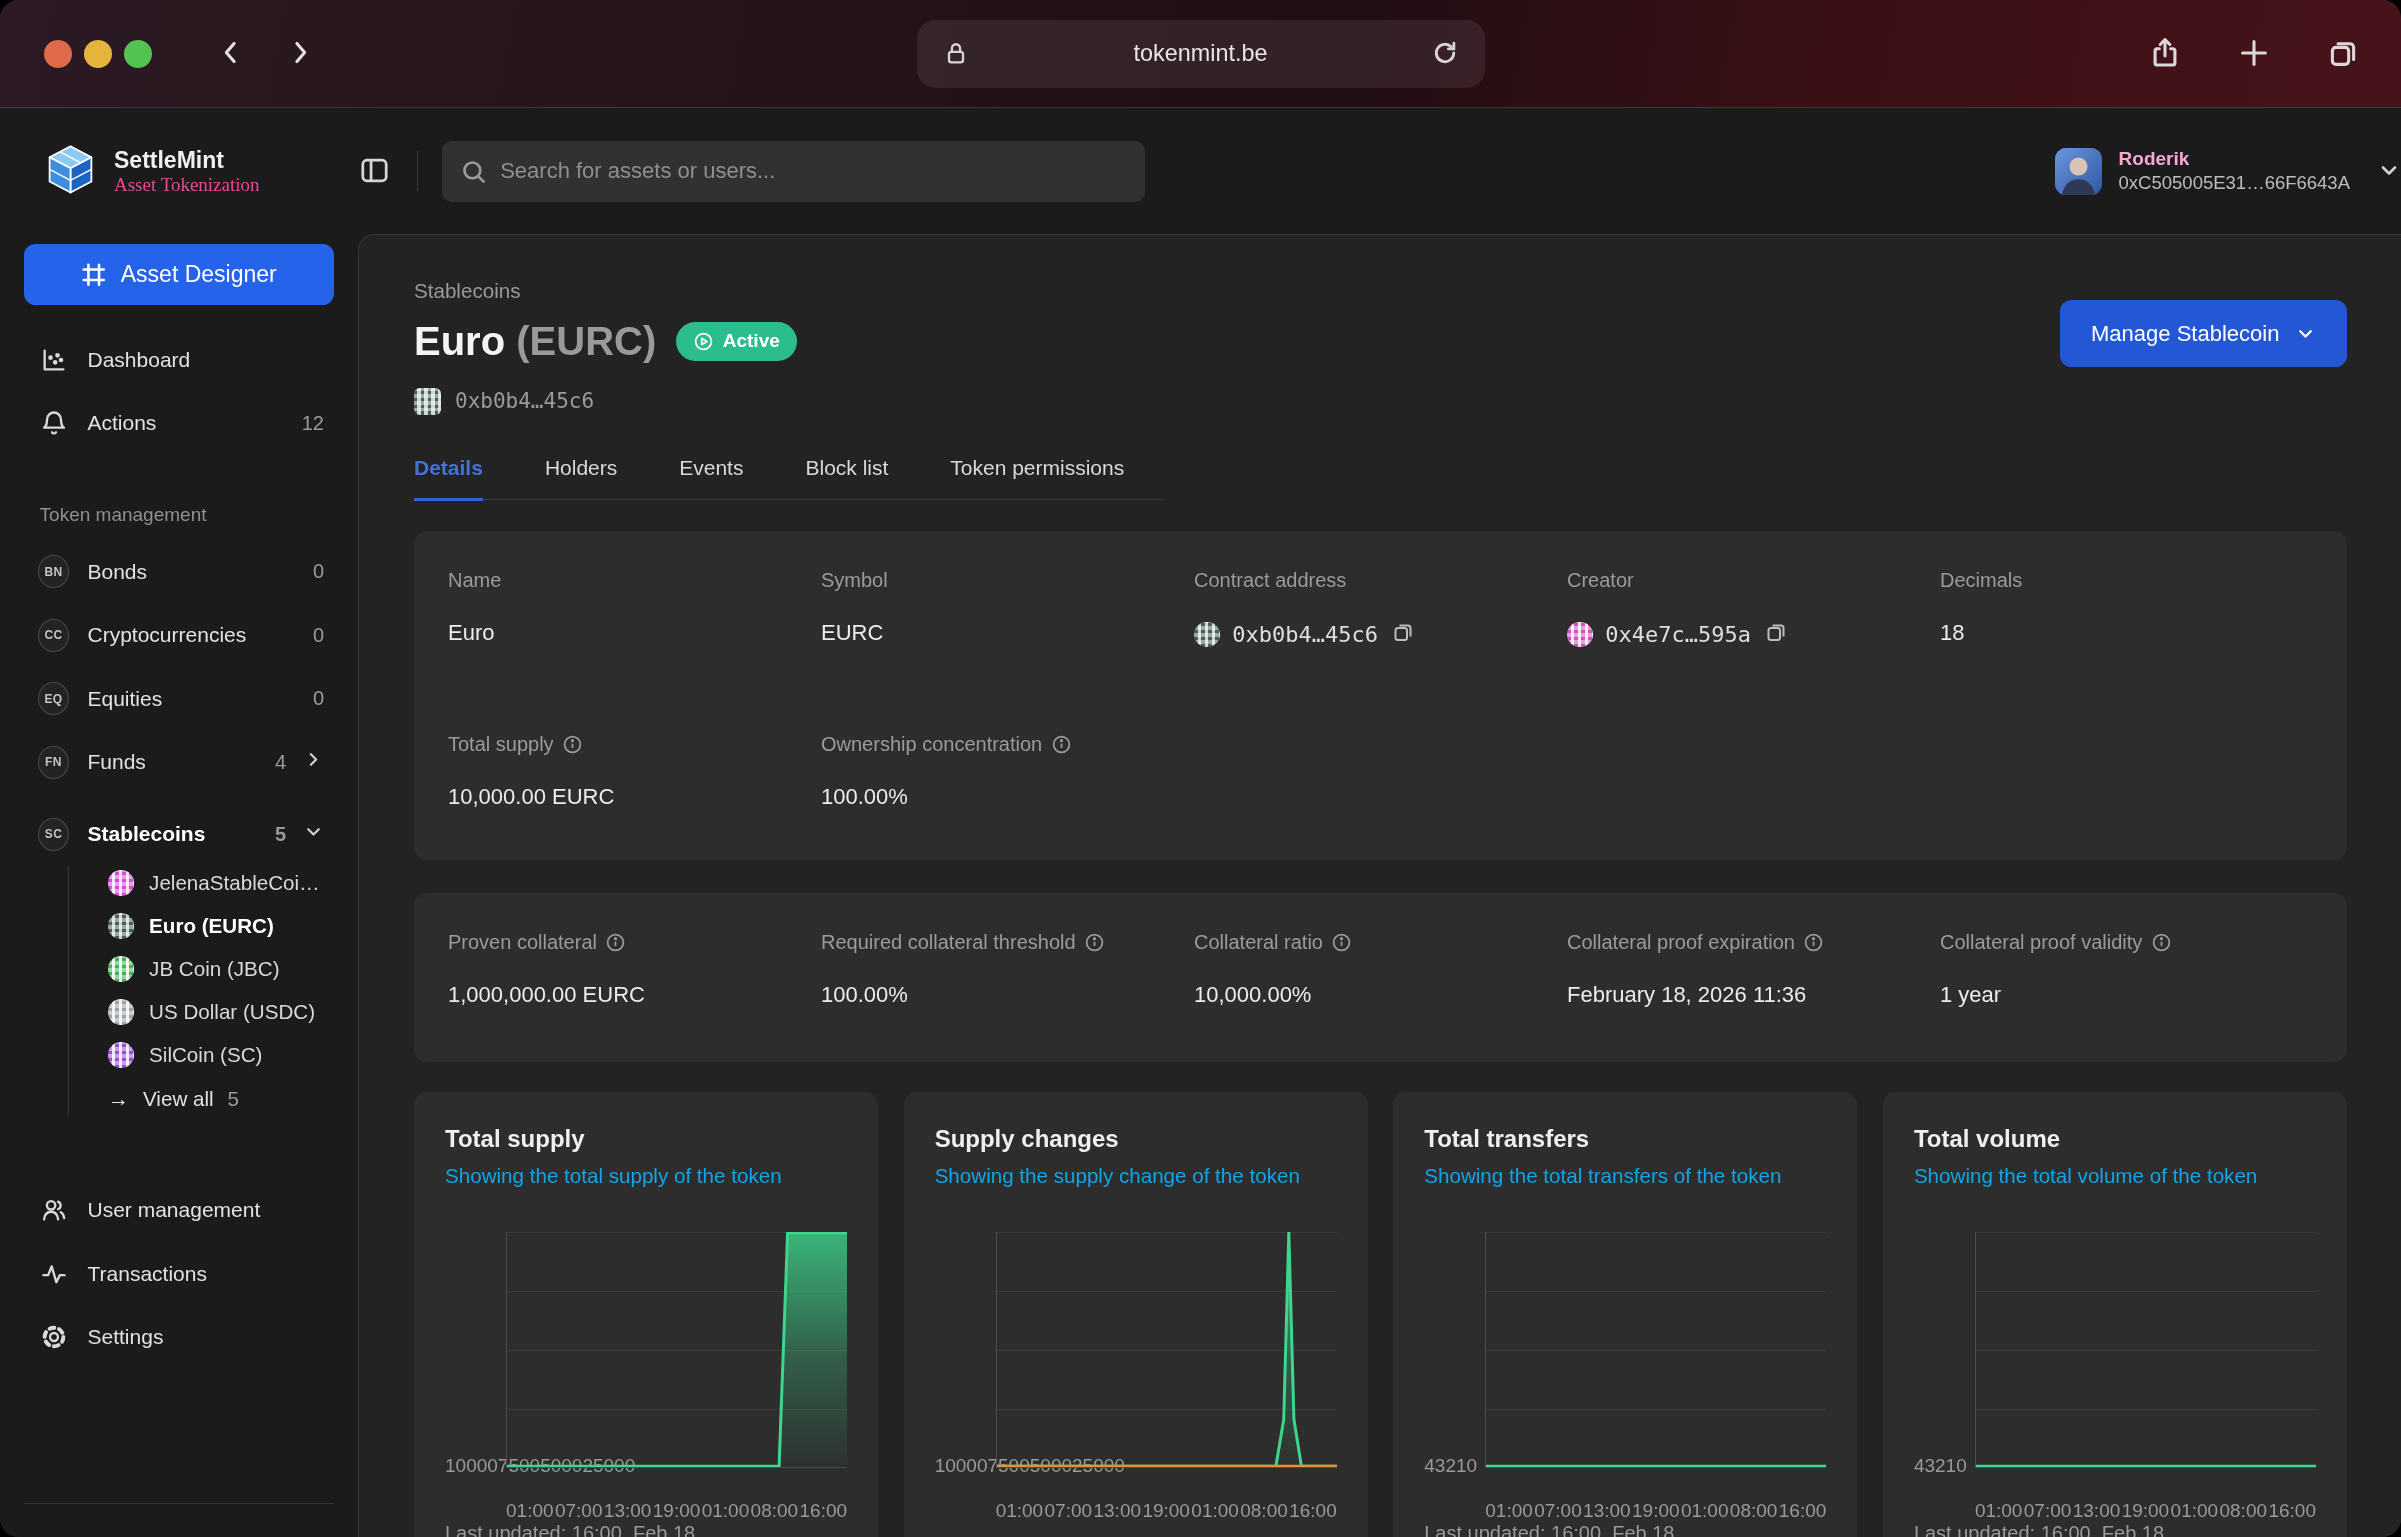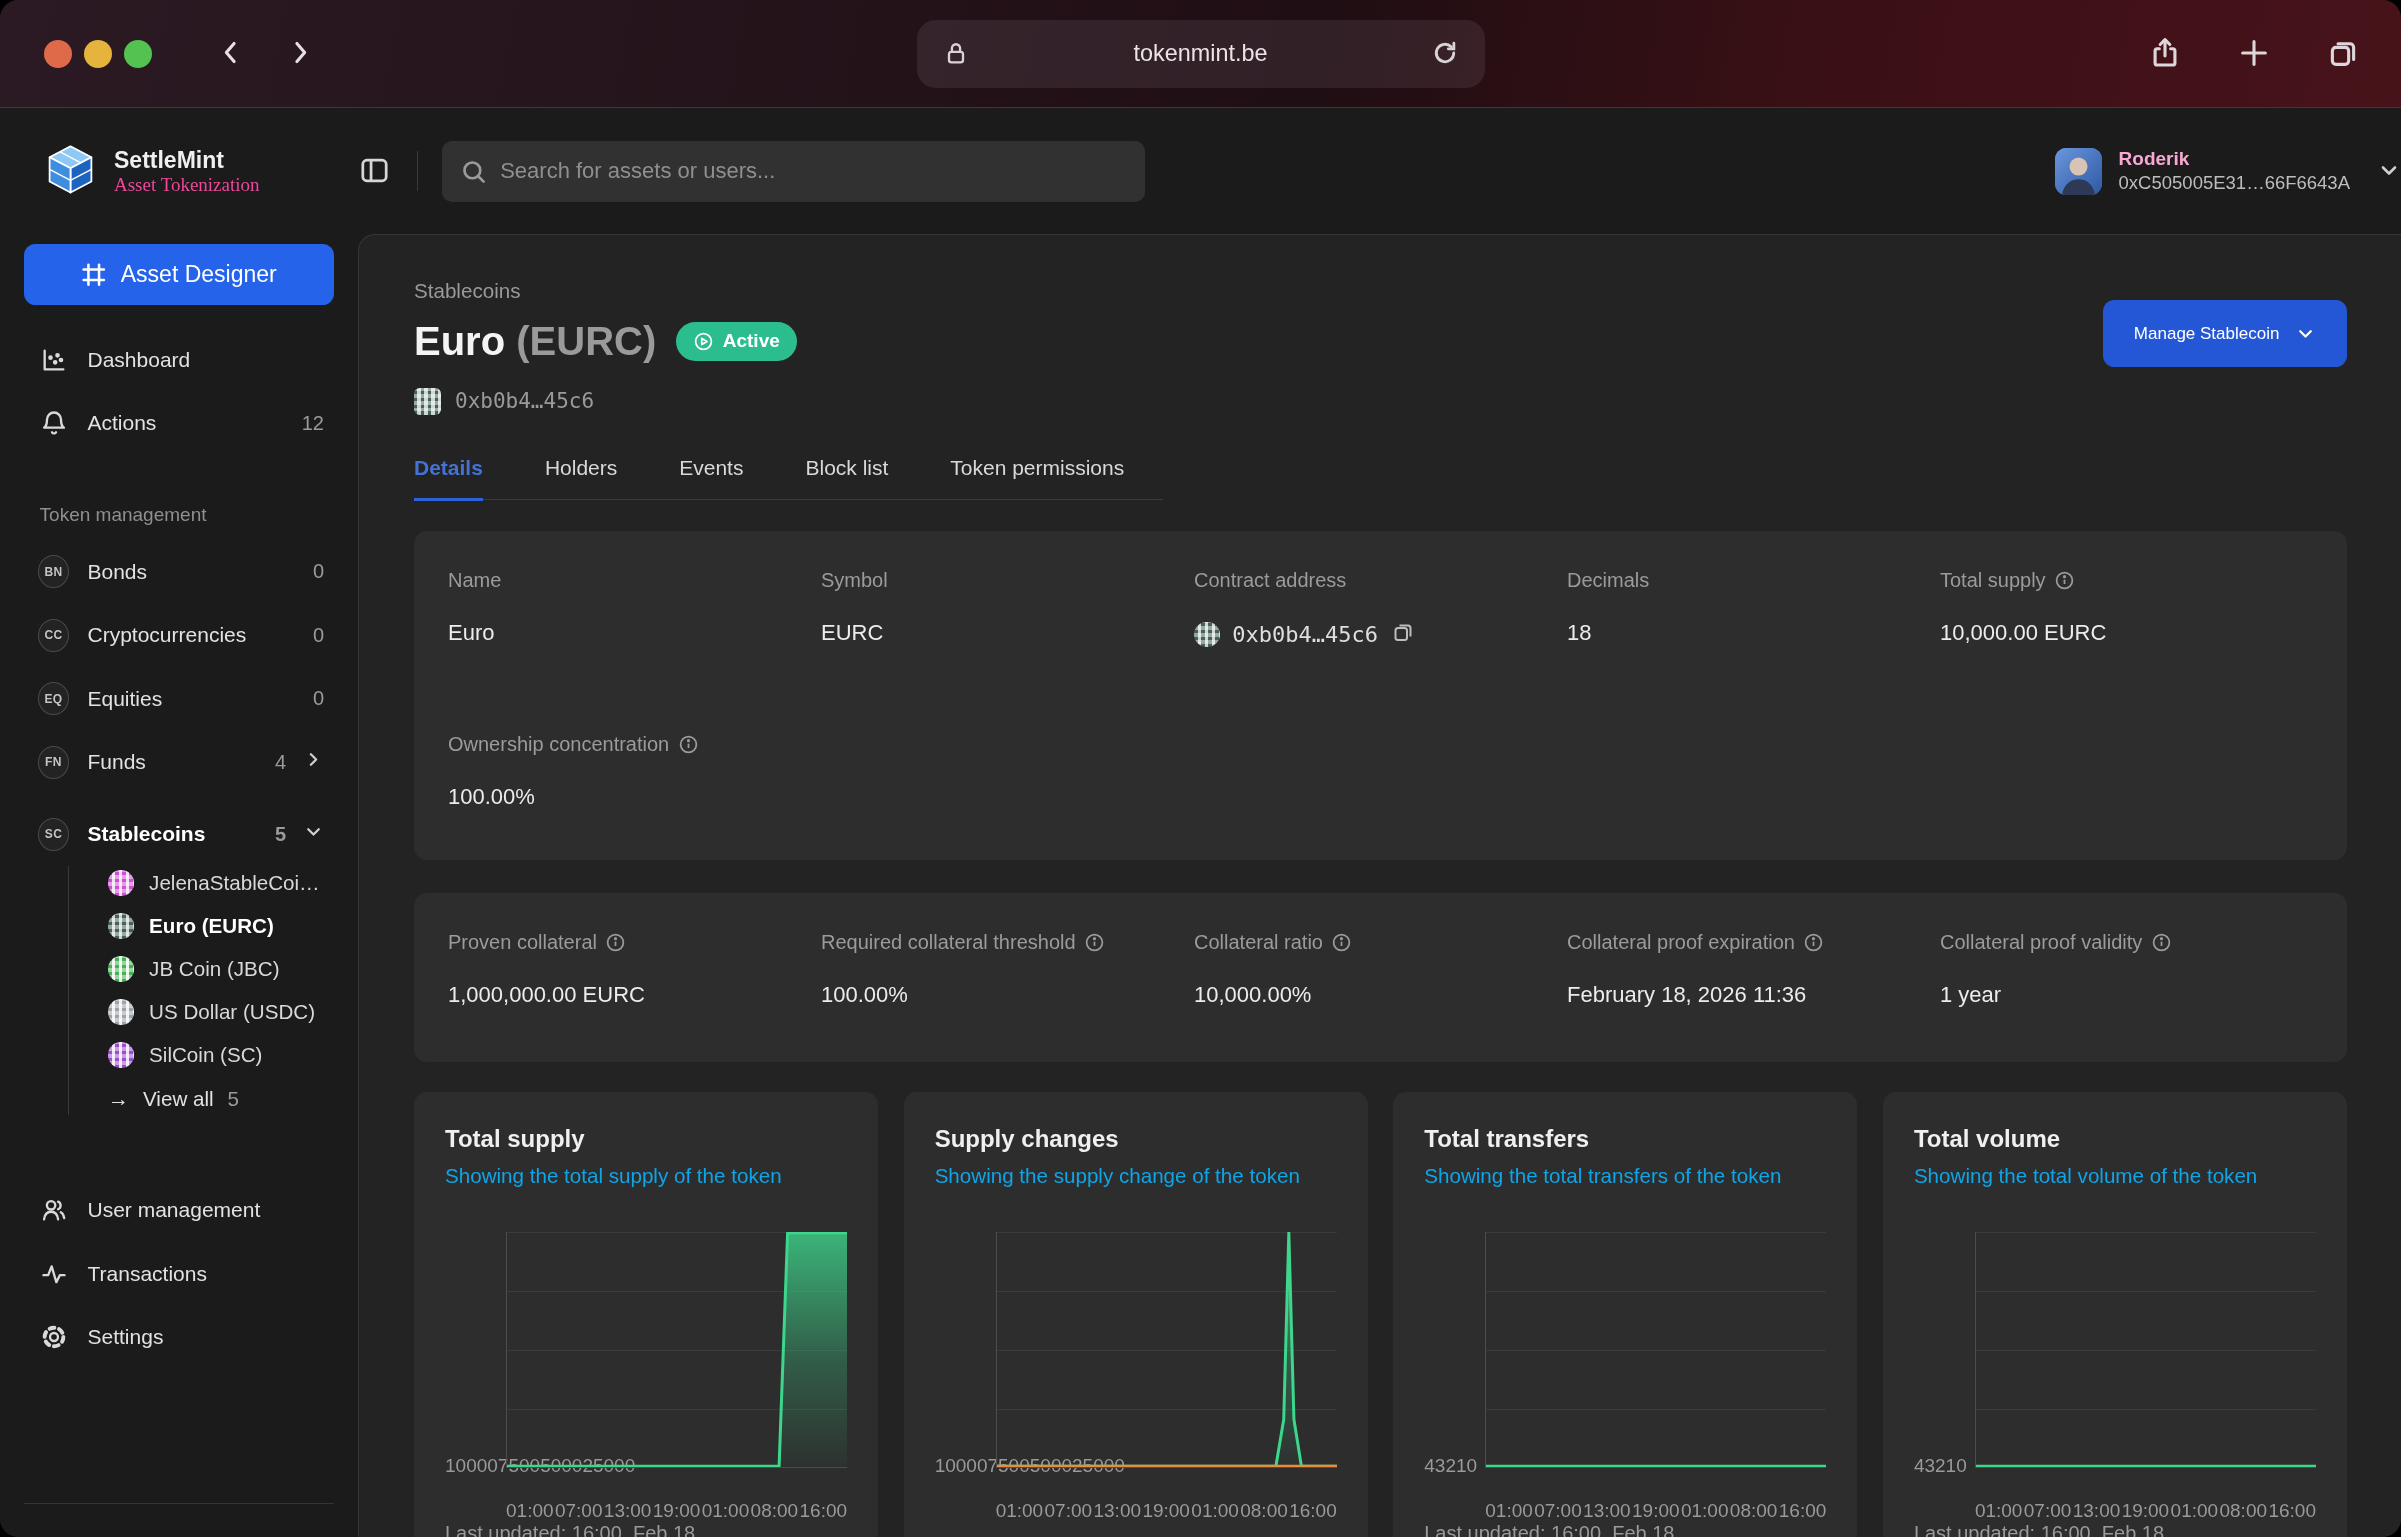--- a/index.html
+++ b/index.html
@@ -78,21 +78,21 @@
   .title-row { display:flex; align-items:center; gap:20px; margin-top:15.6px; }
   .page-title { font-size:40px; font-weight:800; color:#f4f4f4; }
   .page-title .sym { color:#9a9a9a; }
   .badge { display:inline-flex; align-items:center; gap:8.5px; background:#2cbd8e; color:#fff; font-size:19px; font-weight:600;
     padding:8.5px 17px; border-radius:709px; }
   .badge svg { width:21px; height:21px; stroke:#fff; stroke-width:2; fill:none; stroke-linejoin:round; }
   .addr-row { display:flex; align-items:center; gap:14px; margin-top:24px; color:#9a9a9a;
     font-family:"DejaVu Sans Mono", monospace; font-size:21px; }
   .addr-row .identicon { width:27px; height:27px; border-radius:5.7px; }
   .manage-btn { position:absolute; top:65px; right:54px; height:67px; padding:0 31px; background:#2457d6; color:#fff;
-    border:none; border-radius:11.4px; font-size:17px; font-family:"Liberation Sans",sans-serif; display:flex; align-items:center; gap:15.6px; cursor:pointer; }
+    border:none; border-radius:11.4px; font-size:22px; font-family:"Liberation Sans",sans-serif; display:flex; align-items:center; gap:15.6px; cursor:pointer; }
   .manage-btn svg { width:21px; height:21px; stroke:#fff; stroke-width:2.6; fill:none; stroke-linecap:round; stroke-linejoin:round; }
 
   .tabs { display:inline-flex; gap:62px; margin-top:41px; border-bottom:1.4px solid #3a3a3a; padding-right:39px; }
   .tab { font-size:21px; color:#d9d9d9; padding-bottom:18.5px; border-bottom:3.5px solid transparent; margin-bottom:-2.1px; cursor:pointer; }
   .tab.active { color:#4272d7; border-bottom-color:#2e63d8; font-weight:600; }
 
   .card { background:#2d2d2d; border-radius:12.8px; }
   .details-card { margin-top:31px; padding:38px 34px 50px; display:grid; grid-template-columns:repeat(5,1fr); row-gap:84px; }
   .collateral-card { margin-top:33px; padding:38px 34px 54px; display:grid; grid-template-columns:repeat(5,1fr); }
   .fld-label { color:#9b9b9b; font-size:20px; display:flex; align-items:center; gap:8.5px; }
@@ -432,20 +432,33 @@
           </div>
           <div>
             <div class="fld-label">Symbol</div>
             <div class="fld-value">EURC</div>
           </div>
           <div>
             <div class="fld-label">Contract address</div>
             <div class="fld-value mono">
               <span class="identicon" style="--c: #47605a; --c2: #cdd8d3;"></span>
               <span>0xb0b4…45c6</span>
+              <span class="copy-btn">
+                <svg viewBox="0 0 24 24">
+                    <path d="M8.5 5.5 H17 a2.5 2.5 0 0 1 2.5 2.5 v8.5"></path>
+                    <rect x="4.5" y="8" width="11.5" height="12" rx="2.5"></rect>
+                  </svg>
+              </span>
+            </div>
+          </div>
+          <div>
+            <div class="fld-label">Creator</div>
+            <div class="fld-value mono">
+              <span class="identicon" style="--c: #d153c0; --c2: #f7e4f4;"></span>
+              <span>0x4e7c…595a</span>
               <span class="copy-btn">
                 <svg viewBox="0 0 24 24">
                     <path d="M8.5 5.5 H17 a2.5 2.5 0 0 1 2.5 2.5 v8.5"></path>
                     <rect x="4.5" y="8" width="11.5" height="12" rx="2.5"></rect>
                   </svg>
               </span>
             </div>
           </div>
           <div>
             <div class="fld-label">Decimals</div>

